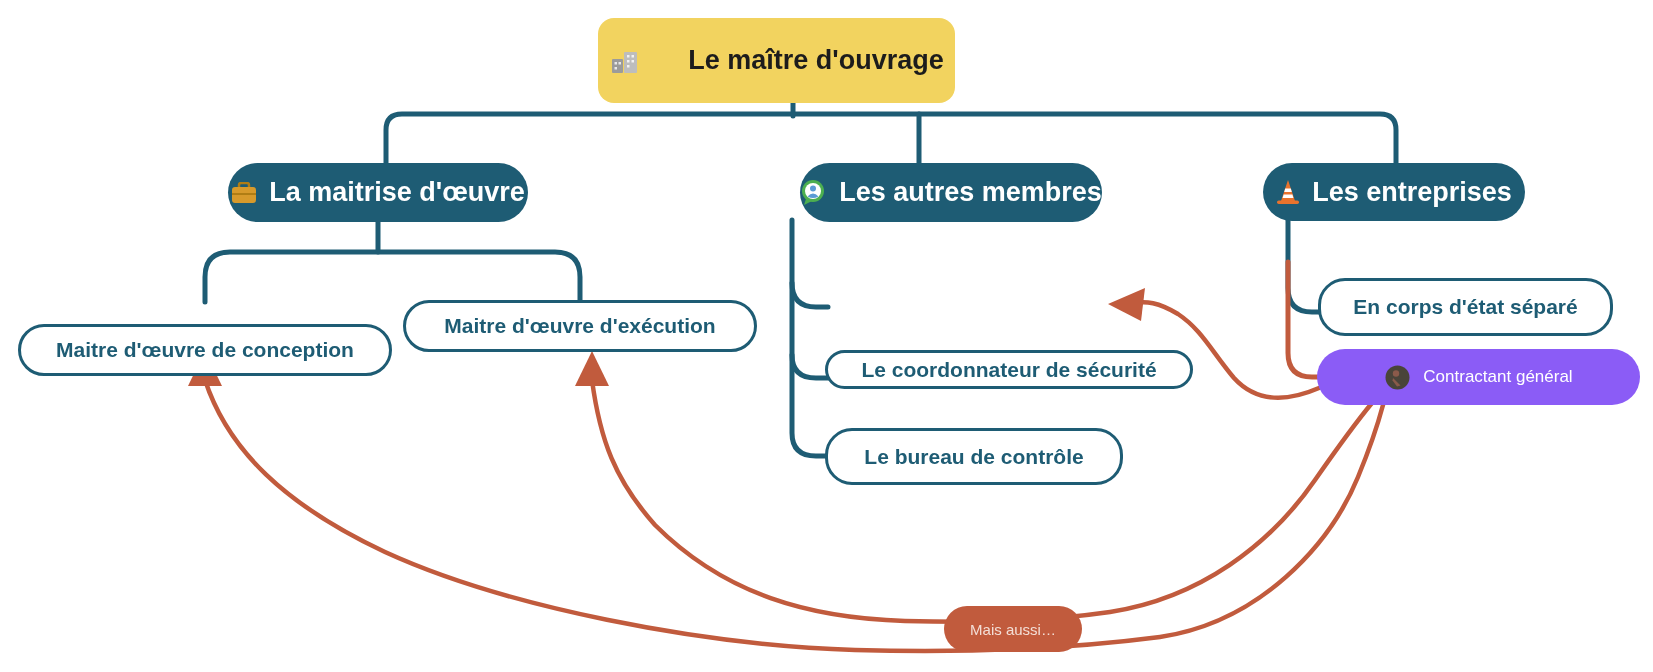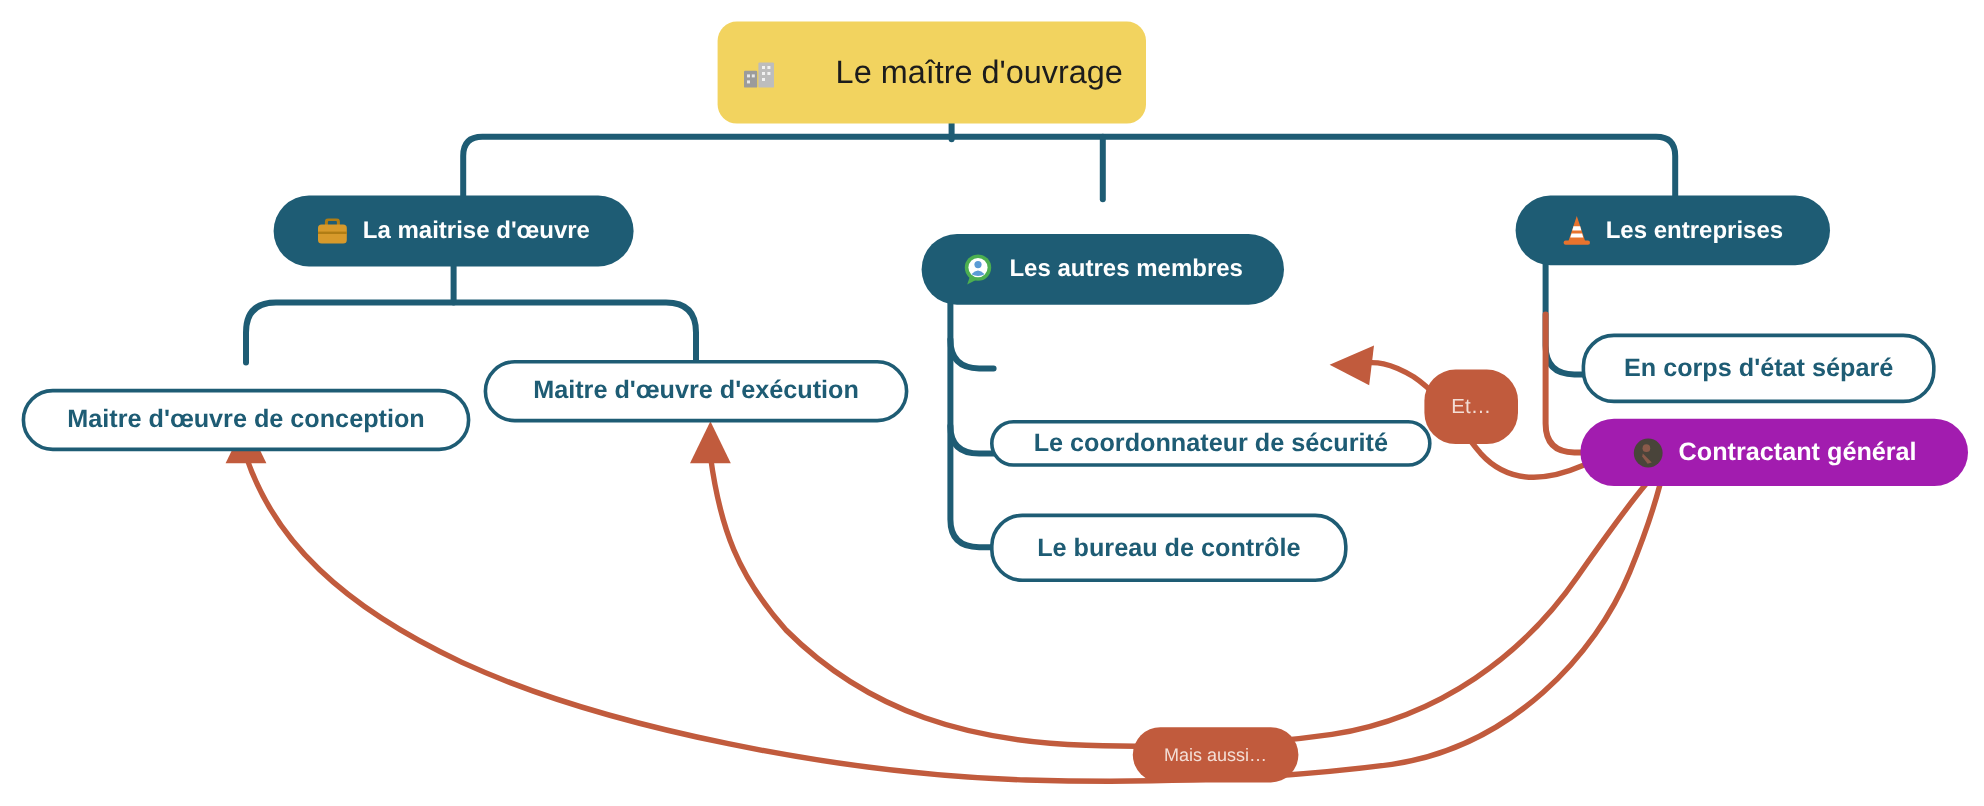--- a/index.html
+++ b/index.html
@@ -7,33 +7,33 @@
     position:relative;width:1653px;height:672px;background:#ffffff;overflow:hidden;
     font-family:"Liberation Sans",sans-serif;
   }
   svg.connectors{position:absolute;left:0;top:0;z-index:1;}
   .node{
     position:absolute;display:flex;align-items:center;justify-content:center;gap:12px;
     box-sizing:border-box;z-index:2;white-space:nowrap;
   }
   .root-node{
     background:#F2D35F;border-radius:16px;color:#1c1c1c;
-    font-size:27px;font-weight:normal;gap:47px;
+    font-size:27px;font-weight:bold;gap:47px;
   }
   .branch-node{
     background:#1E5C74;border-radius:30px;color:#ffffff;
-    font-size:20px;font-weight:bold;
+    font-size:27px;font-weight:bold;
   }
   .leaf-node{
     background:#ffffff;border:3.5px solid #1E5C74;border-radius:27px;color:#1E5C74;
     font-size:21px;font-weight:bold;
   }
   .accent-node{
-    background:#a21caf;border-radius:28px;color:#ffffff;
-    font-size:21px;font-weight:bold;
+    background:#8b5cf6;border-radius:28px;color:#ffffff;
+    font-size:17px;font-weight:normal;
   }
   .rel-label{
     position:absolute;display:flex;align-items:center;justify-content:center;
     background:#C15B3D;color:#f3ded6;z-index:3;box-sizing:border-box;font-weight:400;
   }
   .icon{display:inline-flex;align-items:center;justify-content:center;}
 </style>
 </head>
 <body>
 
@@ -88,21 +88,21 @@
     <span class="icon">
       <svg width="26" height="22" viewBox="0 0 26 22">
         <rect x="8" y="1" width="10" height="6" rx="2" fill="none" stroke="#b07d14" stroke-width="2.5"></rect>
         <rect x="1" y="5" width="24" height="16" rx="3" fill="#d79a2b"></rect>
         <rect x="1" y="11" width="24" height="2" fill="#b07d14"></rect>
       </svg>
     </span>
     <span>La maitrise d'œuvre</span>
   </div>
 
-  <div class="node branch-node" style="left:768px;top:163px;width:302px;height:59px;margin-top:32px;">
+  <div class="node branch-node" style="left:800px;top:163px;width:302px;height:59px;">
     <span class="icon">
       <svg width="27" height="27" viewBox="0 0 27 27">
         <circle cx="13" cy="12" r="11" fill="#4caf50"></circle>
         <polygon points="6,20 4,26 12,22" fill="#4caf50"></polygon>
         <circle cx="13" cy="12" r="8" fill="#ffffff"></circle>
         <circle cx="13" cy="9.5" r="3" fill="#5b9bd5"></circle>
         <path d="M 7.5 17.5 Q 13 11.5 18.5 17.5 Q 13 20.5 7.5 17.5 Z" fill="#5b9bd5"></path>
       </svg>
     </span>
     <span>Les autres membres</span>
@@ -141,20 +141,17 @@
     <span class="icon">
       <svg width="27" height="27" viewBox="0 0 27 27">
         <circle cx="13.5" cy="13.5" r="12" fill="#49443a"></circle>
         <circle cx="12" cy="9.5" r="3.2" fill="#8a5a4a"></circle>
         <path d="M 9 14 L 16.5 21.5 L 13 22.5 L 8.5 16.5 Z" fill="#8a5a4a"></path>
       </svg>
     </span>
     <span>Contractant général</span>
   </div>
 
-  <div class="rel-label" style="left:1187px;top:308px;width:78px;height:62px;border-radius:26px;font-size:17px;">
-    <span>Et…</span>
-  </div>
   <div class="rel-label" style="left:944px;top:606px;width:138px;height:46px;border-radius:23px;font-size:15px;">
     <span>Mais aussi…</span>
   </div>
 
 </div>
 
 </body></html>

